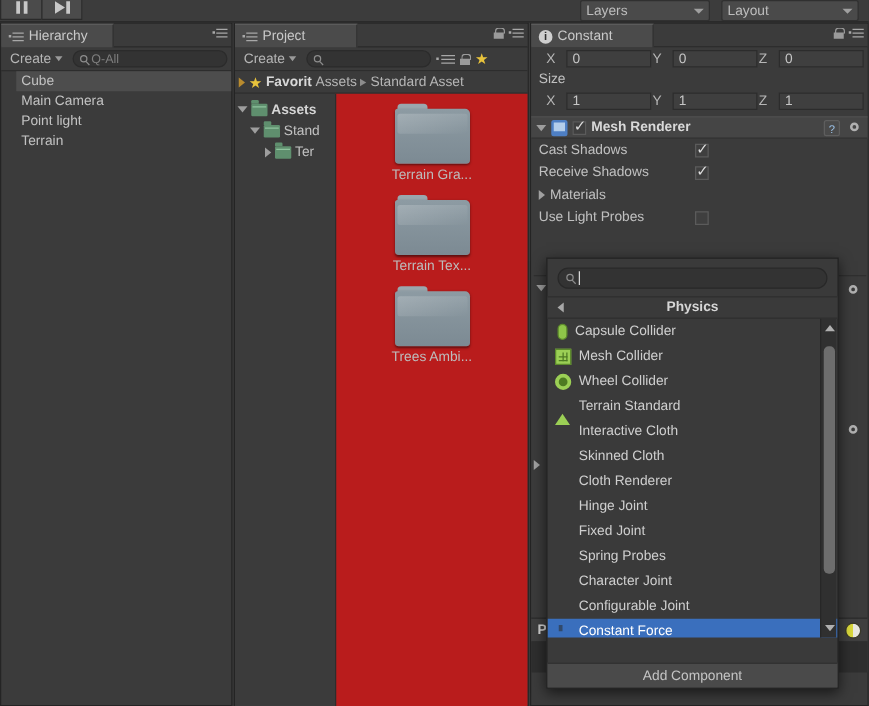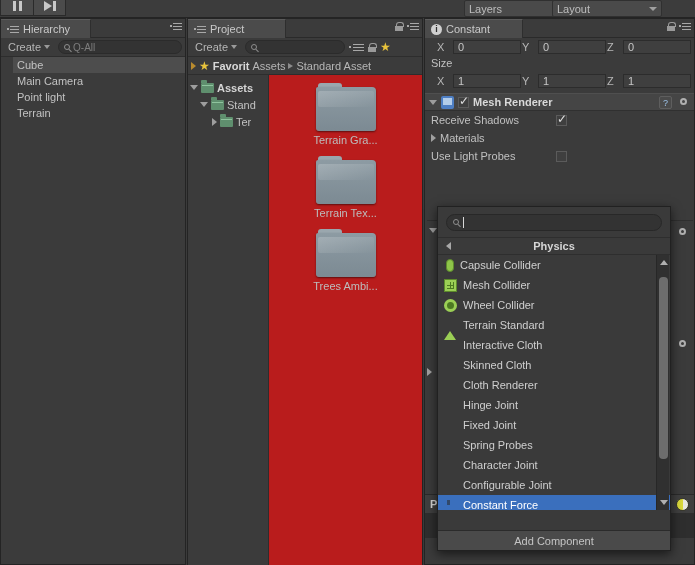--- a/index.html
+++ b/index.html
@@ -41,21 +41,21 @@
     background: #4a4a4a; border: 1px solid #303030; border-radius: 2px;
     display: flex; align-items: center; padding: 0 4px;
     font-size: 11px; color: #bdbdbd;
   }
   .tb-dd .lbl { flex: 1; }
   .tb-dd .arrow {
     width: 0; height: 0; border-left: 4px solid transparent;
     border-right: 4px solid transparent; border-top: 4px solid #a0a0a0;
   }
   #layers-dd { left: 464px; width: 104px; }
-  #layout-dd { left: 552px; width: 110px; }
+  #layout-dd { left: 577px; width: 110px; }
 
   
   .panel { position: absolute; background: #3b3b3b; border: 1px solid #242424; }
   .panel-tabbar {
     height: 19px; background: #3b3b3b; position: relative;
     border-bottom: 1px solid #2a2a2a;
   }
   .panel-tab {
     position: absolute; left: 0; top: 0; height: 19px;
     background: #4b4b4b; border-top: 1px solid #5b5b5b;
@@ -600,20 +600,24 @@
         <span class="comp-title">Mesh Renderer</span>
         <span class="comp-right">
           <span class="help-ico">?</span>
           <span class="gear-ico">
               <span class="g-c"></span>
             </span>
         </span>
       </div>
 
       <div class="prop-row">
+        <span class="name">Cast Shadows</span>
+        <span class="cb on"></span>
+      </div>
+      <div class="prop-row">
         <span class="name">Receive Shadows</span>
         <span class="cb on"></span>
       </div>
       <div class="prop-row">
         <span class="prop-tri"></span>
         <span>Materials</span>
       </div>
       <div class="prop-row">
         <span class="name">Use Light Probes</span>
         <span class="cb"></span>

